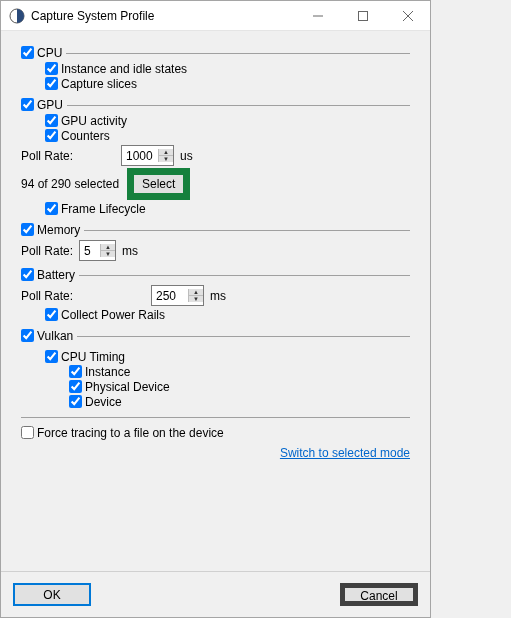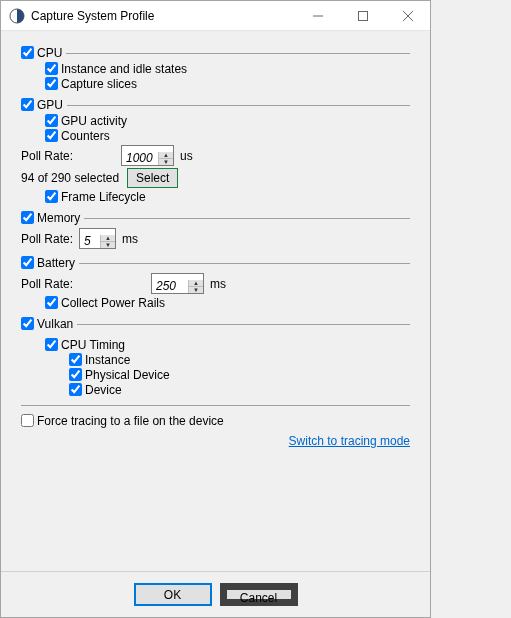--- a/index.html
+++ b/index.html
@@ -74,25 +74,24 @@
   .lvl1 { margin-left: 24px; }
   .lvl2 { margin-left: 48px; }
   .row {
     display: flex;
     align-items: center;
     margin: 2px 0;
   }
   .poll-label { width: 100px; }
   .spin {
     display: inline-flex;
-    align-items: flex-end;
+    align-items: center;
     border: 1px solid #7a7a7a;
     background: #fff;
     height: 21px;
-    font-style: italic;
   }
   .spin input {
     width: 36px;
     border: none;
     padding: 0 4px;
     font: inherit;
     outline: none;
   }
   .spin .arrows {
     width: 15px;
@@ -107,21 +106,21 @@
     justify-content: center;
     background: #e1e1e1;
     font-size: 6px;
     color: #333;
   }
   .spin .arrows div:first-child { border-bottom: 1px solid #bdbdbd; }
   .unit { margin-left: 6px; }
   .btn-small {
     padding: 2px 8px;
     background: #e1e1e1;
-    border: 1px solid #15803d;
+    border: 7px solid #15803d;
     font: inherit;
     margin-left: 6px;
   }
   input[type=checkbox] {
     width: 13px; height: 13px;
     margin: 0;
   }
   .sep {
     height: 1px;
     background: #a0a0a0;
@@ -134,31 +133,31 @@
   .link {
     color: #0066cc;
     text-decoration: underline;
     cursor: pointer;
   }
   .footer {
     height: 46px;
     border-top: 1px solid #d0d0d0;
     display: flex;
     align-items: center;
-    justify-content: center;
+    justify-content: space-between;
     padding: 0 12px;
     gap: 8px;
     background: #f0f0f0;
   }
   .footer button {
     width: 78px;
     height: 23px;
     font: inherit;
     background: #e1e1e1;
-    border: 7px solid #404040;
+    border: 5px solid #404040;
   }
   .footer button.primary {
     border: 2px solid #0078d7;
     background: #e1e1e1;
   }
   .mem-spin .spin input { width: 20px; }
 </style>
 </head>
 <body>
 
@@ -322,21 +321,21 @@
     </div>
 
     <div class="sep"></div>
 
     <div class="cb">
       <input type="checkbox" style="">
       <label>Force tracing to a file on the device</label>
     </div>
 
     <div class="link-row">
-      <span class="link">Switch to tracing mode</span>
+      <span class="link">Switch to selected mode</span>
     </div>
 
   </div>
 
   <div class="footer">
     <button class="primary">OK</button>
     <button>Cancel</button>
   </div>
 
 </div>

